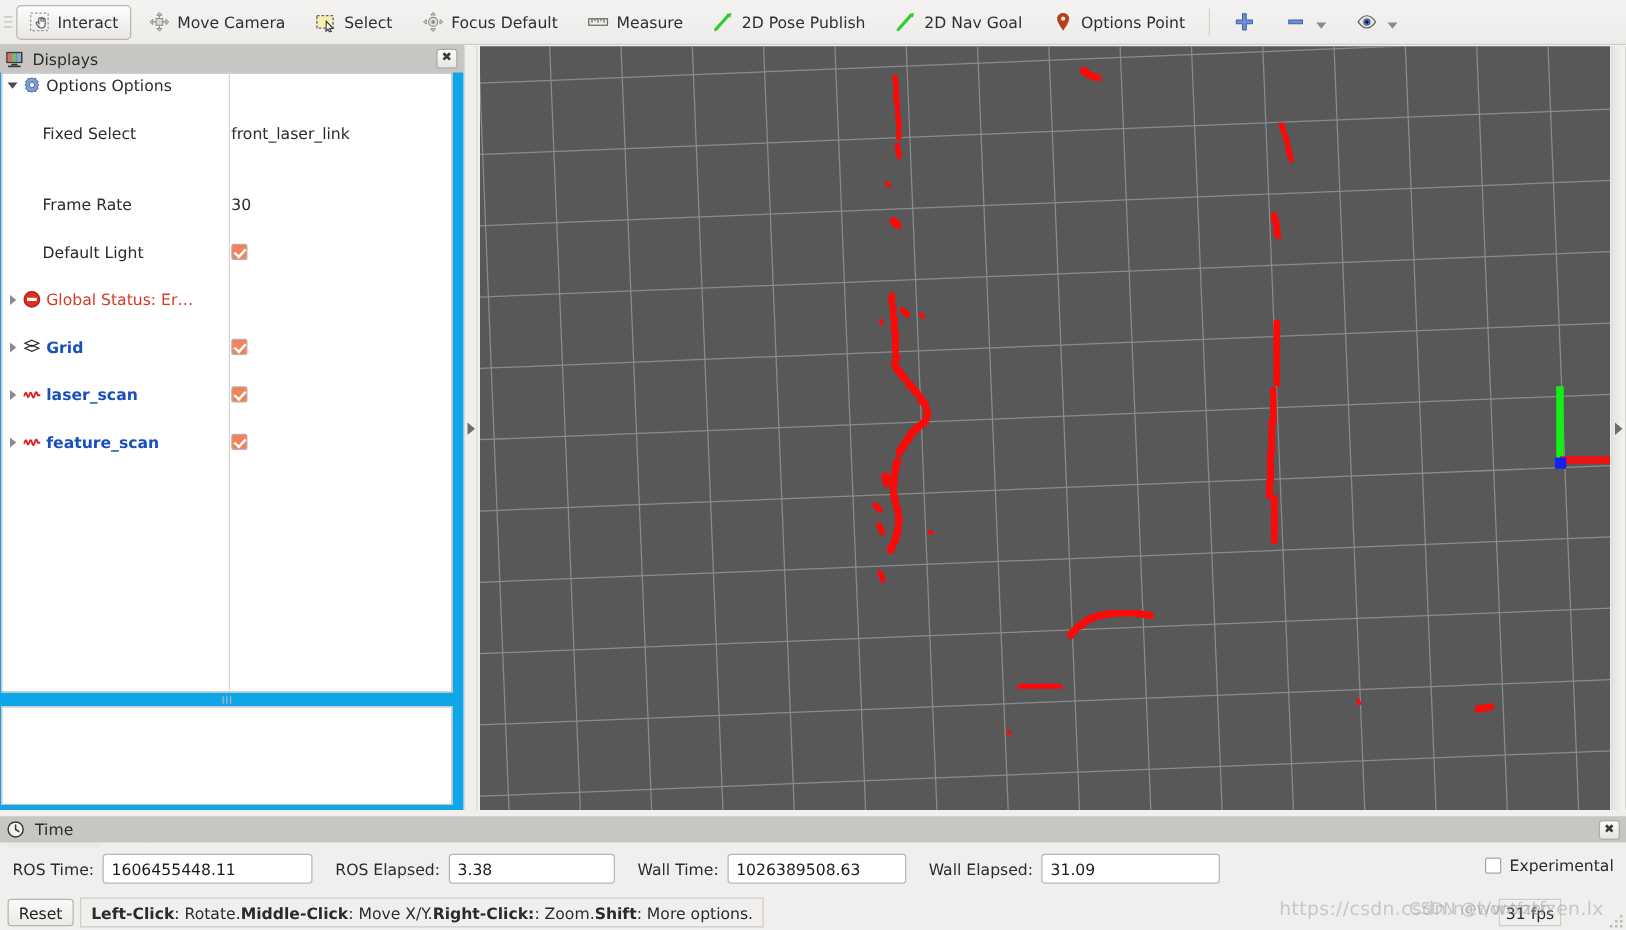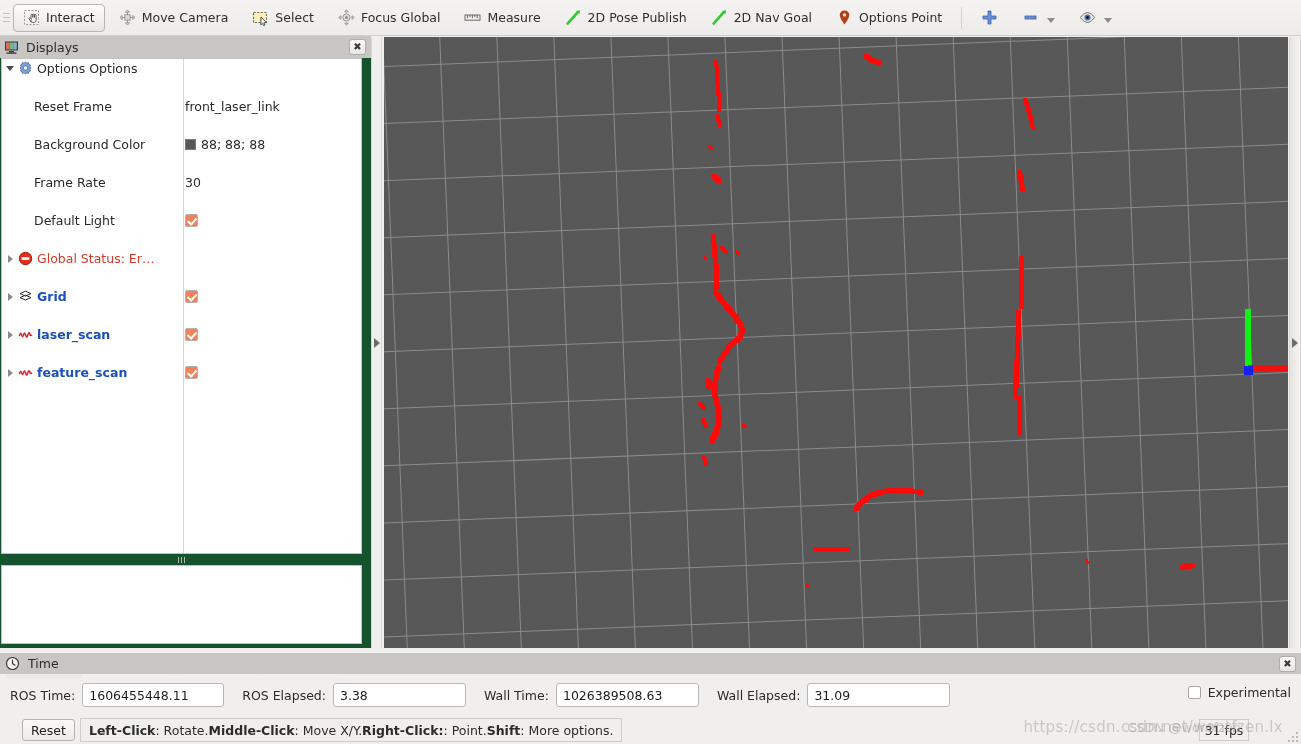--- a/index.html
+++ b/index.html
@@ -42,21 +42,21 @@
   .tb-icon { width: 17px; height: 17px; flex: 0 0 17px; display:block; }
   .tb-arrow {
     width: 0; height: 0; margin-left: 2px; margin-top: 6px;
     border-left: 4px solid transparent; border-right: 4px solid transparent;
     border-top: 5px solid #8b8b8b;
   }
 
   
   #displays-panel {
     position: absolute; left: 0; top: 36px; width: 371px; height: 612px;
-    background: #14532d;
+    background: #0ea5e9;
   }
   #displays-title {
     position: absolute; left: 0; top: 0; width: 371px; height: 22px;
     background: #c8c6c3;
     display: flex; align-items: center; padding: 0 4px;
   }
   #displays-title .t-label { font-size: 12.5px; color: #2b2b2b; margin-left: 5px; }
   .title-close {
     position: absolute; right: 5px; top: 3px; width: 17px; height: 16px;
     border: 1px solid #b0aeaa; border-radius: 3px;
@@ -182,42 +182,42 @@
   #time-row {
     position: absolute; left: 0; top: 680px; width: 1301px; height: 30px;
     display: flex; align-items: center; padding-left: 10px; gap: 0;
   }
   .tl { font-size: 12.5px; color: #2b2b2b; margin-right: 7px; white-space: nowrap; }
   .tfield {
     height: 24px; background: #ffffff; border: 1px solid #b9b7b3; border-radius: 3px;
     display: flex; align-items: center; padding-left: 6px;
     font-size: 12.5px; color: #1d1d1d; margin-right: 18px;
   }
-  #f-rostime   { width: 142px; }
+  #f-rostime   { width: 168px; }
   #f-roselapsed{ width: 133px; }
   #f-walltime  { width: 143px; }
   #f-wallelapsed{width: 143px; margin-right: 0; }
   #experimental {
     position: absolute; right: 10px; top: 685px;
     display: flex; align-items: center; gap: 7px; font-size: 12.5px;
   }
   .chk-empty {
     width: 13px; height: 13px; border: 1px solid #a9a7a3; border-radius: 2px;
     background: #ffffff;
   }
 
   
   #statusbar {
     position: absolute; left: 0; top: 716px; width: 1301px; height: 28px;
     display: flex; align-items: center; padding-left: 6px; gap: 5px;
   }
   #reset-btn {
     height: 22px; padding: 0 8px; border: 1px solid #b6b4b0; border-radius: 3px;
     background: linear-gradient(to bottom,#fbfaf9,#eceae7);
-    font-size: 12.5px; display:flex; align-items:center; color:#222;margin-left:16px;
+    font-size: 12.5px; display:flex; align-items:center; color:#222;
   }
   #hint-box {
     height: 24px; flex: 0 0 auto; padding: 0 8px;
     border: 1px solid #cfcdc9; border-left: 1px solid #cfcdc9;
     display: flex; align-items: center; font-size: 12.5px; color: #2b2b2b;
     background: #f0efee;
   }
   #hint-box b { font-weight: bold; }
   #fps-box {
     position: absolute; right: 52px; top: 719px; width: 50px; height: 22px;
@@ -296,21 +296,21 @@
           <g fill="#dbd9d4" stroke="#8d8b87" stroke-width=".8">
             <path d="M8.5 .8 L10.3 3 H6.7z"></path>
               <path d="M8.5 16.2 L10.3 14 H6.7z"></path>
             <path d="M.8 8.5 L3 6.7 V10.3z"></path>
               <path d="M16.2 8.5 L14 6.7 V10.3z"></path>
           </g>
           <circle cx="8.5" cy="8.5" r="3.6" fill="#e2e0db" stroke="#8d8b87" stroke-width=".9"></circle>
           <circle cx="8.5" cy="8.5" r="1.5" fill="#8d8b87"></circle>
         </svg>
       </span>
-      <span>Focus Global</span>
+      <span>Focus Default</span>
     </div>
 
     <div class="tb-btn">
       <span class="tb-icon">
         <svg viewBox="0 0 17 17" width="17" height="17">
           <rect x="1" y="6" width="15" height="5.2" fill="#efeee9" stroke="#6d6b66" stroke-width="1"></rect>
           <path d="M3.6 6 V9.2 M6 6 V8 M8.4 6 V9.2 M10.8 6 V8 M13.2 6 V9.2" stroke="#6d6b66" stroke-width="1"></path>
         </svg>
       </span>
       <span>Measure</span>
@@ -407,37 +407,27 @@
             </svg>
           </span>
           <span class="t-name">Options Options</span>
         </div>
         <div class="tv"></div>
       </div>
 
       <div class="tree-row" style="top:19px">
         <div class="tw">
           <span class="t-indent"></span>
-          <span class="t-name">Reset Frame</span>
+          <span class="t-name">Fixed Select</span>
         </div>
         <div class="tv">
           <span>front_laser_link</span>
         </div>
       </div>
 
-      <div class="tree-row" style="top:38px">
-        <div class="tw">
-          <span class="t-indent"></span>
-          <span class="t-name">Background Color</span>
-        </div>
-        <div class="tv">
-          <span class="swatch"></span>
-          <span>88; 88; 88</span>
-        </div>
-      </div>
 
       <div class="tree-row" style="top:57px">
         <div class="tw">
           <span class="t-indent"></span>
           <span class="t-name">Frame Rate</span>
         </div>
         <div class="tv">
           <span>30</span>
         </div>
       </div>
@@ -1078,21 +1068,21 @@
   </div>
 
   <div id="statusbar">
     <div id="reset-btn">Reset</div>
     <div id="hint-box">
       <b>Left-Click</b>
         <span>: Rotate. </span>
         <b>Middle-Click</b>
         <span>: Move X/Y. </span>
         <b>Right-Click:</b>
-        <span>: Point. </span>
+        <span>: Zoom. </span>
         <b>Shift</b>
         <span>: More options.</span>
     </div>
   </div>
 
   <div id="fps-box">31 fps</div>
 
   <div id="grip-corner">
     <i style="right:0;bottom:0;"></i>
       <i style="right:4px;bottom:0;"></i>

